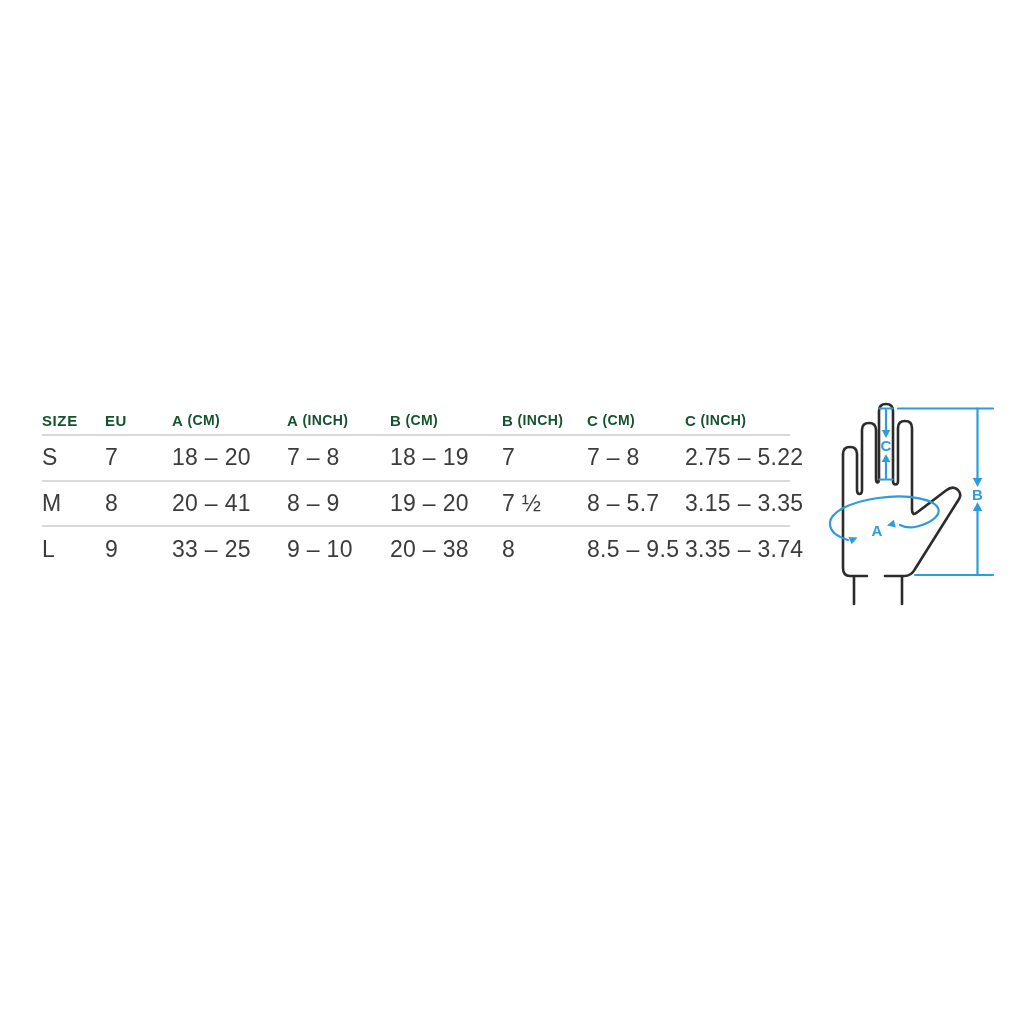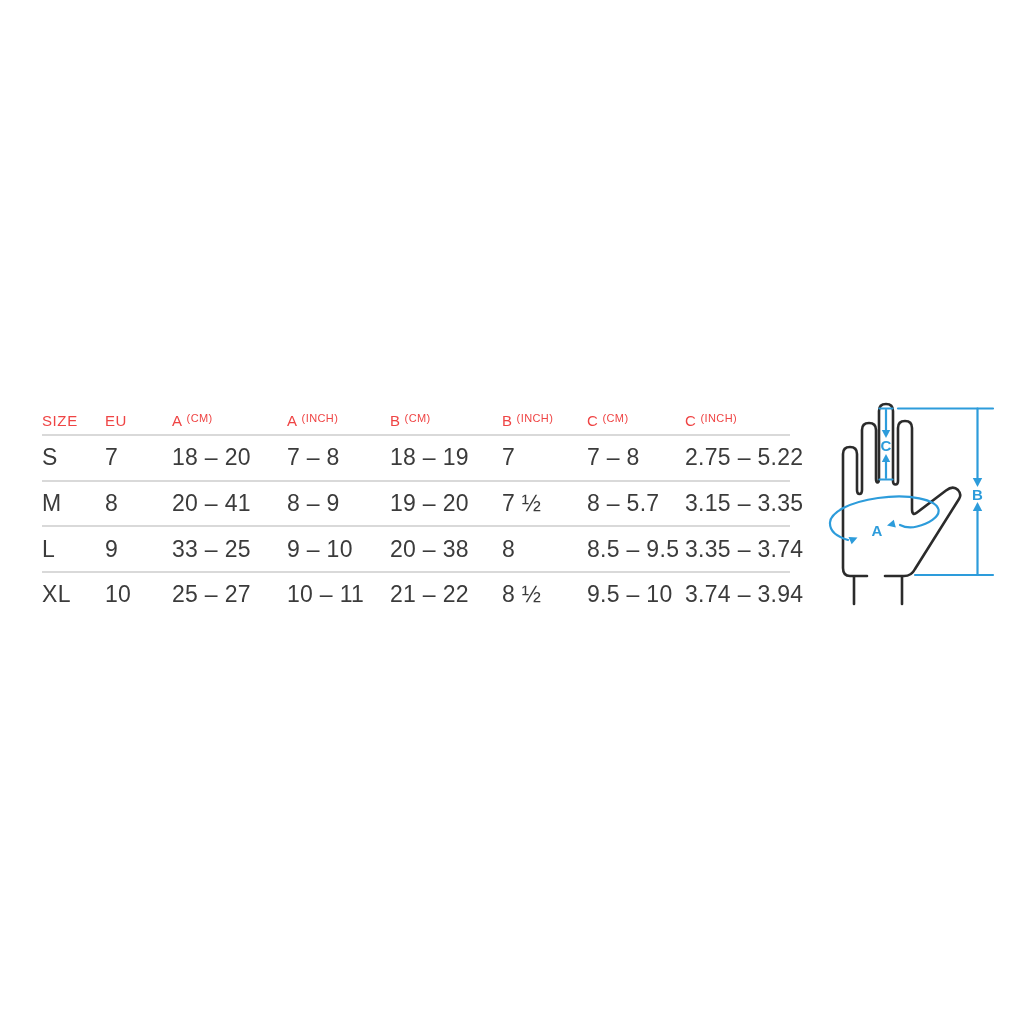--- a/index.html
+++ b/index.html
@@ -12,23 +12,23 @@
 
   
   .size-table{
     position:absolute;left:42px;top:406px;width:748px;
     --cols:63px 67px 115px 103px 112px 85px 98px 105px;
   }
   .trow{display:grid;grid-template-columns:var(--cols);align-items:center;}
   .trow.thead{height:28px;border-bottom:2px solid #d9d9d9;}
   .trow.tdata{height:43.7px;border-bottom:2px solid #d9d9d9;}
   .trow.tdata:last-child{border-bottom:none;}
-  .th{display:flex;align-items:flex-start;gap:4px;color:#ef4444;font-weight:400;}
+  .th{display:flex;align-items:center;gap:4px;color:#14532d;font-weight:700;}
   .h-main{font-size:15px;letter-spacing:0.6px;}
-  .h-sub{font-size:11px;letter-spacing:0.4px;}
+  .h-sub{font-size:14px;letter-spacing:0.4px;}
   .td{font-size:23px;color:#3b3b3b;letter-spacing:0.3px;white-space:pre;}
 
   
   .hand-svg{position:absolute;left:820px;top:390px;width:204px;height:230px;}
   .hand-stroke{fill:none;stroke:#2b2b2b;stroke-width:2.6;stroke-linecap:round;stroke-linejoin:round;}
   .blue-stroke{fill:none;stroke:#2d9cdb;stroke-width:2.2;stroke-linecap:round;stroke-linejoin:round;}
   .blue-fill{fill:#2d9cdb;stroke:none;}
   .blue-label{fill:#2d9cdb;font-family:"Liberation Sans",sans-serif;font-size:15px;font-weight:700;}
 </style>
 </head>
@@ -99,30 +99,20 @@
       <div class="td">L</div>
       <div class="td">9</div>
       <div class="td">33 – 25</div>
       <div class="td">9 – 10</div>
       <div class="td">20 – 38</div>
       <div class="td">8</div>
       <div class="td">8.5 – 9.5</div>
       <div class="td">3.35 – 3.74</div>
     </div>
 
-    <div class="trow tdata">
-      <div class="td">XL</div>
-      <div class="td">10</div>
-      <div class="td">25 – 27</div>
-      <div class="td">10 – 11</div>
-      <div class="td">21 – 22</div>
-      <div class="td">8 ½</div>
-      <div class="td">9.5 – 10</div>
-      <div class="td">3.74 – 3.94</div>
-    </div>
 
   </div>
 
   <svg class="hand-svg" viewBox="0 0 204 230">
 
     <path class="hand-stroke" d="
       M 47 186 L 30 186 Q 23 186 23 178
       L 23 64 Q 23 57 30 57 Q 37 57 37 64
       L 37 100 Q 37 104 39.5 104 Q 42 104 42 100
       L 42 40 Q 42 33 49 33 Q 56 33 56 40

